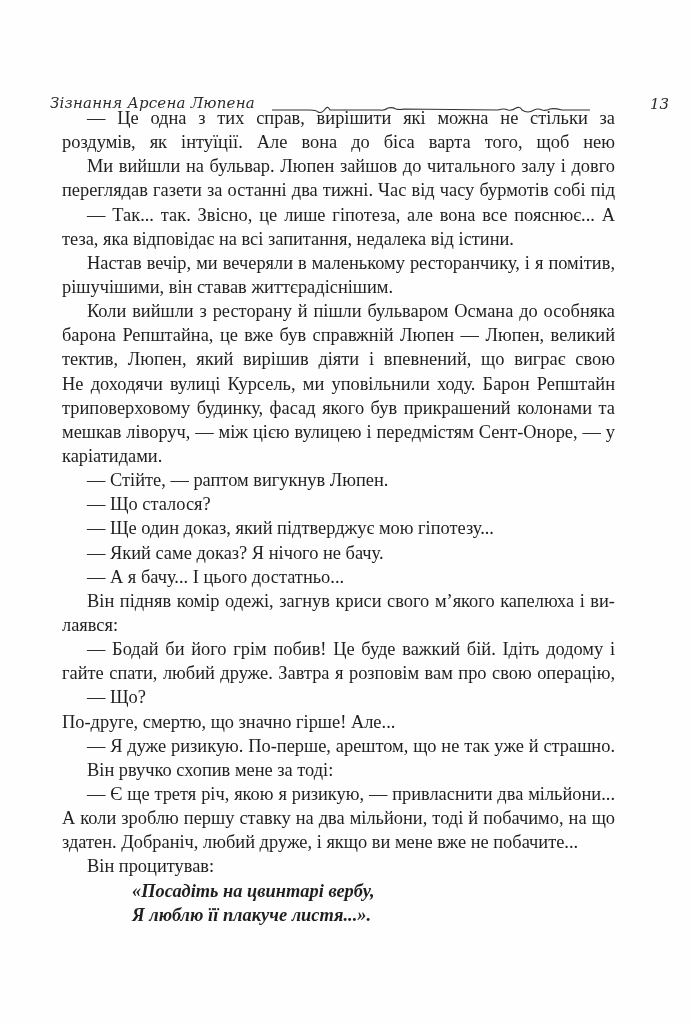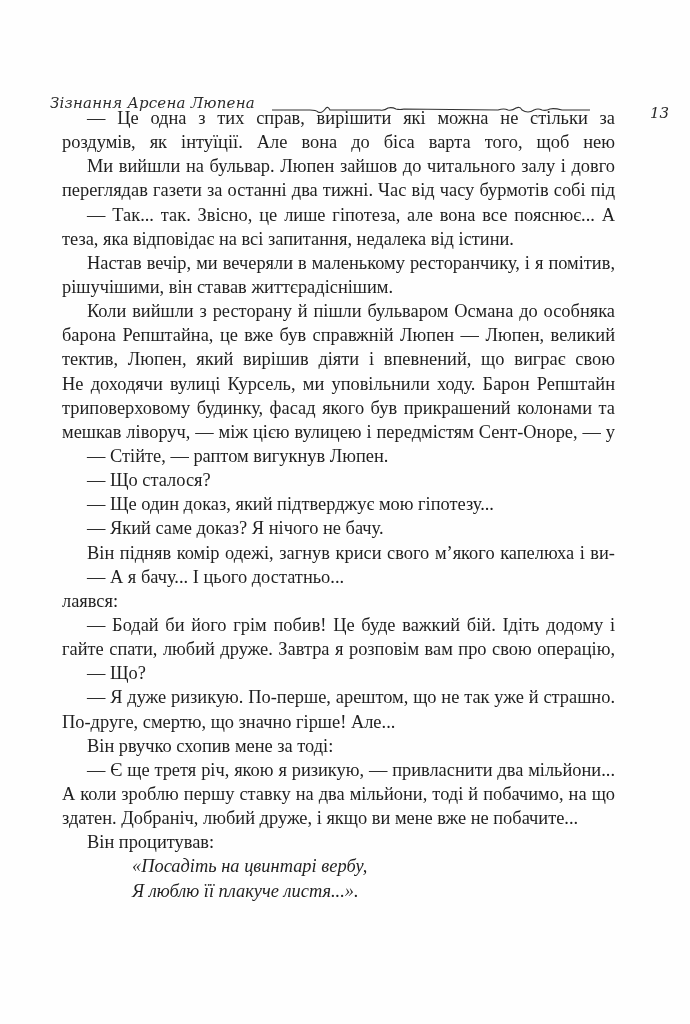--- a/index.html
+++ b/index.html
@@ -1,27 +1,27 @@
 <!DOCTYPE html>
 <html><head>
 <meta charset="utf-8">
 <style>
   html, body { margin: 0; padding: 0; background: #ffffff; }
   body { width: 690px; height: 1024px; position: relative; overflow: hidden; }
   .page { position: absolute; left: 0; top: 0; width: 690px; height: 1024px; background: #fefefe; }
   .running-head { position: absolute; left: 50px; top: 66px; width: 560px; height: 28px; margin-top: 28px; }
   .running-title { position: absolute; left: 0; top: 0; font-family: "DejaVu Serif", serif; font-style: italic; font-size: 15px; color: #2b2b2b; letter-spacing: 0.2px; white-space: nowrap; }
   .ornament { position: absolute; left: 222px; top: 4px; width: 368px; height: 20px; }
-  .page-number { position: absolute; left: 600px; top: 10px; font-family: "DejaVu Serif", serif; font-style: italic; font-size: 15px; color: #2b2b2b; }
+  .page-number { position: absolute; left: 600px; top: 1px; font-family: "DejaVu Serif", serif; font-style: italic; font-size: 15px; color: #2b2b2b; }
   .body-text { position: absolute; left: 62px; top: 106px; width: 553px; font-family: "Liberation Serif", serif; font-size: 18.4px; line-height: 24.15px; color: #1f1f1f; }
   .line { display: block; white-space: nowrap; height: 24.15px; }
   .line.just { text-align: justify; text-align-last: justify; white-space: normal; overflow: hidden; }
   .line.ind { padding-left: 25px; }
   .line.just.ind { padding-left: 25px; }
-  .line.poem { padding-left: 70px; font-style: italic; }
+  .line.poem { padding-left: 70px; font-style: italic; font-weight: bold; }
 </style>
 </head>
 <body>
 
 <div class="page">
   <div class="running-head">
     <span class="running-title">Зізнання Арсена Люпена</span>
     <svg class="ornament" viewBox="0 0 368 20" preserveAspectRatio="none">
       <path d="M0 12 L38 12 Q44 12 46 14 Q50 16 54 10 Q56 8 58 12 L108 12 Q112 13 116 10 Q120 9 124 11 Q128 12 132 11 L226 12 Q232 10 236 12 Q240 13 244 10 Q248 8 250 12 Q256 16 262 12 Q266 10 270 12 Q274 13 278 11 Q282 10 290 12 L318 12" fill="none" stroke="#333" stroke-width="1.1"></path>
     </svg>
@@ -36,32 +36,33 @@
       <span class="line just ind">— Так... так. Звісно, це лише гіпотеза, але вона все пояснює... А гіпо-</span>
       <span class="line">теза, яка відповідає на всі запитання, недалека від істини.</span>
       <span class="line just ind">Настав вечір, ми вечеряли в маленькому ресторанчику, і я помітив,</span>
       <span class="line">рішучішими, він ставав життєрадіснішим.</span>
       <span class="line just ind">Коли вийшли з ресторану й пішли бульваром Османа до особняка</span>
       <span class="line just">барона Репштайна, це вже був справжній Люпен — Люпен, великий де-</span>
       <span class="line just">тектив, Люпен, який вирішив діяти і впевнений, що виграє свою битву.</span>
       <span class="line just">Не доходячи вулиці Курсель, ми уповільнили ходу. Барон Репштайн</span>
       <span class="line just">триповерховому будинку, фасад якого був прикрашений колонами та</span>
       <span class="line just">мешкав ліворуч, — між цією вулицею і передмістям Сент-Оноре, — у</span>
+      <span class="line">каріатидами.</span>
       <span class="line ind">— Стійте, — раптом вигукнув Люпен.</span>
       <span class="line ind">— Що сталося?</span>
       <span class="line ind">— Ще один доказ, який підтверджує мою гіпотезу...</span>
       <span class="line ind">— Який саме доказ? Я нічого не бачу.</span>
+      <span class="line ind">— А я бачу... І цього достатньо...</span>
       <span class="line just ind">Він підняв комір одежі, загнув криси свого м’якого капелюха і ви-</span>
-      <span class="line ind">— А я бачу... І цього достатньо...</span>
       <span class="line">лаявся:</span>
       <span class="line just ind">— Бодай би його грім побив! Це буде важкий бій. Ідіть додому і ля-</span>
       <span class="line just">гайте спати, любий друже. Завтра я розповім вам про свою операцію,</span>
       <span class="line ind">— Що?</span>
+      <span class="line">По-друге, смертю, що значно гірше! Але...</span>
       <span class="line just ind">— Я дуже ризикую. По-перше, арештом, що не так уже й страшно.</span>
-      <span class="line">По-друге, смертю, що значно гірше! Але...</span>
       <span class="line ind">Він рвучко схопив мене за тоді:</span>
       <span class="line just ind">— Є ще третя річ, якою я ризикую, — привласнити два мільйони...</span>
       <span class="line just">А коли зроблю першу ставку на два мільйони, тоді й побачимо, на що я</span>
       <span class="line">здатен. Добраніч, любий друже, і якщо ви мене вже не побачите...</span>
       <span class="line ind">Він процитував:</span>
       <span class="line poem">«Посадіть на цвинтарі вербу,</span>
       <span class="line poem">Я люблю її плакуче листя...».</span>
     </div>
 </div>
 

